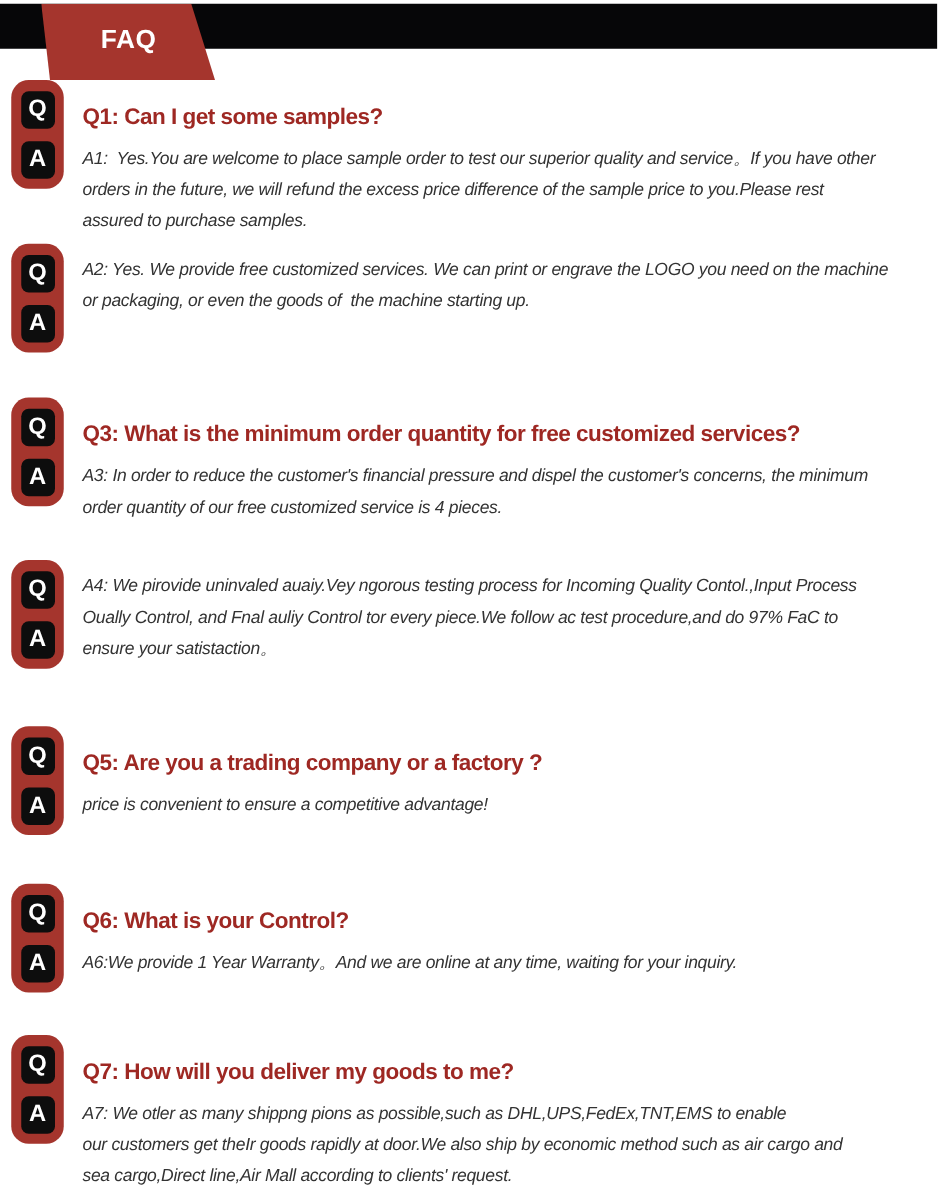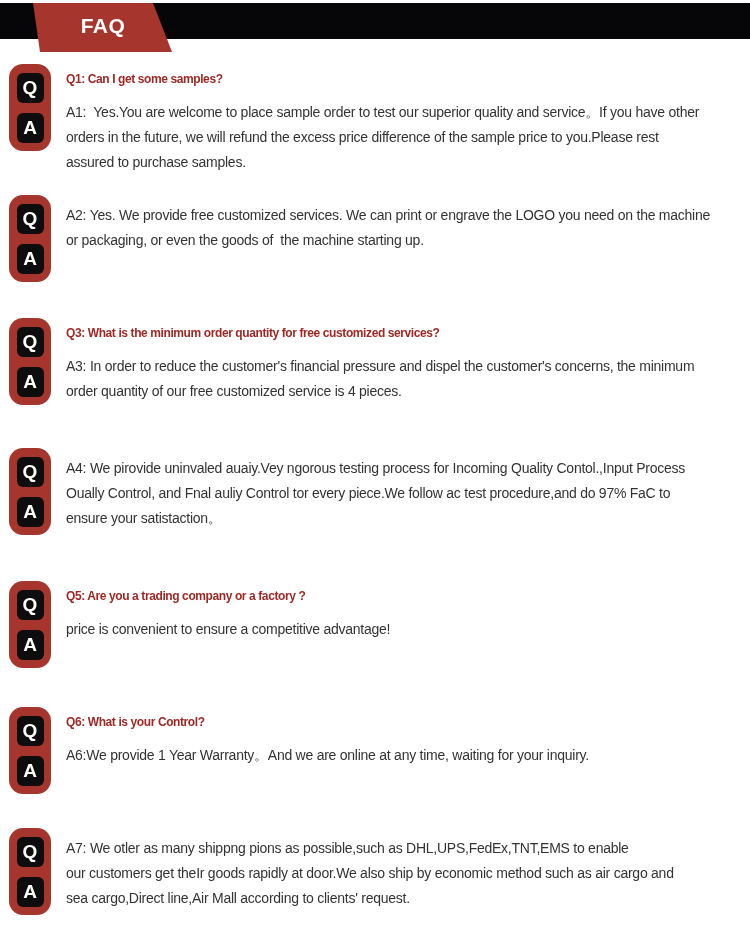--- a/index.html
+++ b/index.html
@@ -23,21 +23,21 @@
   
   .top-bar{
     position:absolute;
     left:0; top:3px;
     width:750px; height:36px;
     background:var(--bar-color);
   }
   .faq-banner{
     position:absolute;
     left:30px; top:3px;
-    width:146px; height:49px;
+    width:146px; height:61px;
     background:var(--banner-red);
     clip-path:polygon(3px 0, 123px 0, 142px 100%, 10px 100%);
     display:flex;
     align-items:center;
     justify-content:center;
   }
   .faq-banner span{
     color:#fff;
     font-size:21px;
     font-weight:700;
@@ -71,37 +71,38 @@
     font-weight:700;
     display:flex;
     align-items:center;
     justify-content:center;
   }
   .qa-text{
     margin-left:66px;
     margin-right:4px;
   }
   .question{
-    margin-top:2px;
-    font-size:12px;
+    margin-top:16px;
+    font-size:18px;
     font-weight:700;
     line-height:26px;
     letter-spacing:-0.4px;
     color:var(--question-red);
     white-space:nowrap;
   }
   .answer{
     margin-top:8px;
     font-size:14px;
     line-height:25px;
     letter-spacing:-0.25px;
     color:var(--answer-color);
   }
   .answer .line{
     white-space:pre;
+    font-style:italic;
   }
 </style>
 </head>
 <body>
 
 <div class="screen">
 
   <div class="top-bar"></div>
   <div class="faq-banner">
     <span>FAQ</span>
@@ -188,20 +189,21 @@
       </div>
     </div>
   </section>
 
   <section class="faq-item" style="top:828px">
     <div class="qa-pill">
       <span class="qa-badge">Q</span>
       <span class="qa-badge">A</span>
     </div>
     <div class="qa-text">
+      <h2 class="question">Q7: How will you deliver my goods to me?</h2>
       <div class="answer">
         <div class="line">A7: We otler as many shippng pions as possible,such as DHL,UPS,FedEx,TNT,EMS to enable</div>
         <div class="line">our customers get theIr goods rapidly at door.We also ship by economic method such as air cargo and</div>
         <div class="line">sea cargo,Direct line,Air Mall according to clients' request.</div>
       </div>
     </div>
   </section>
 
 </div>
 

